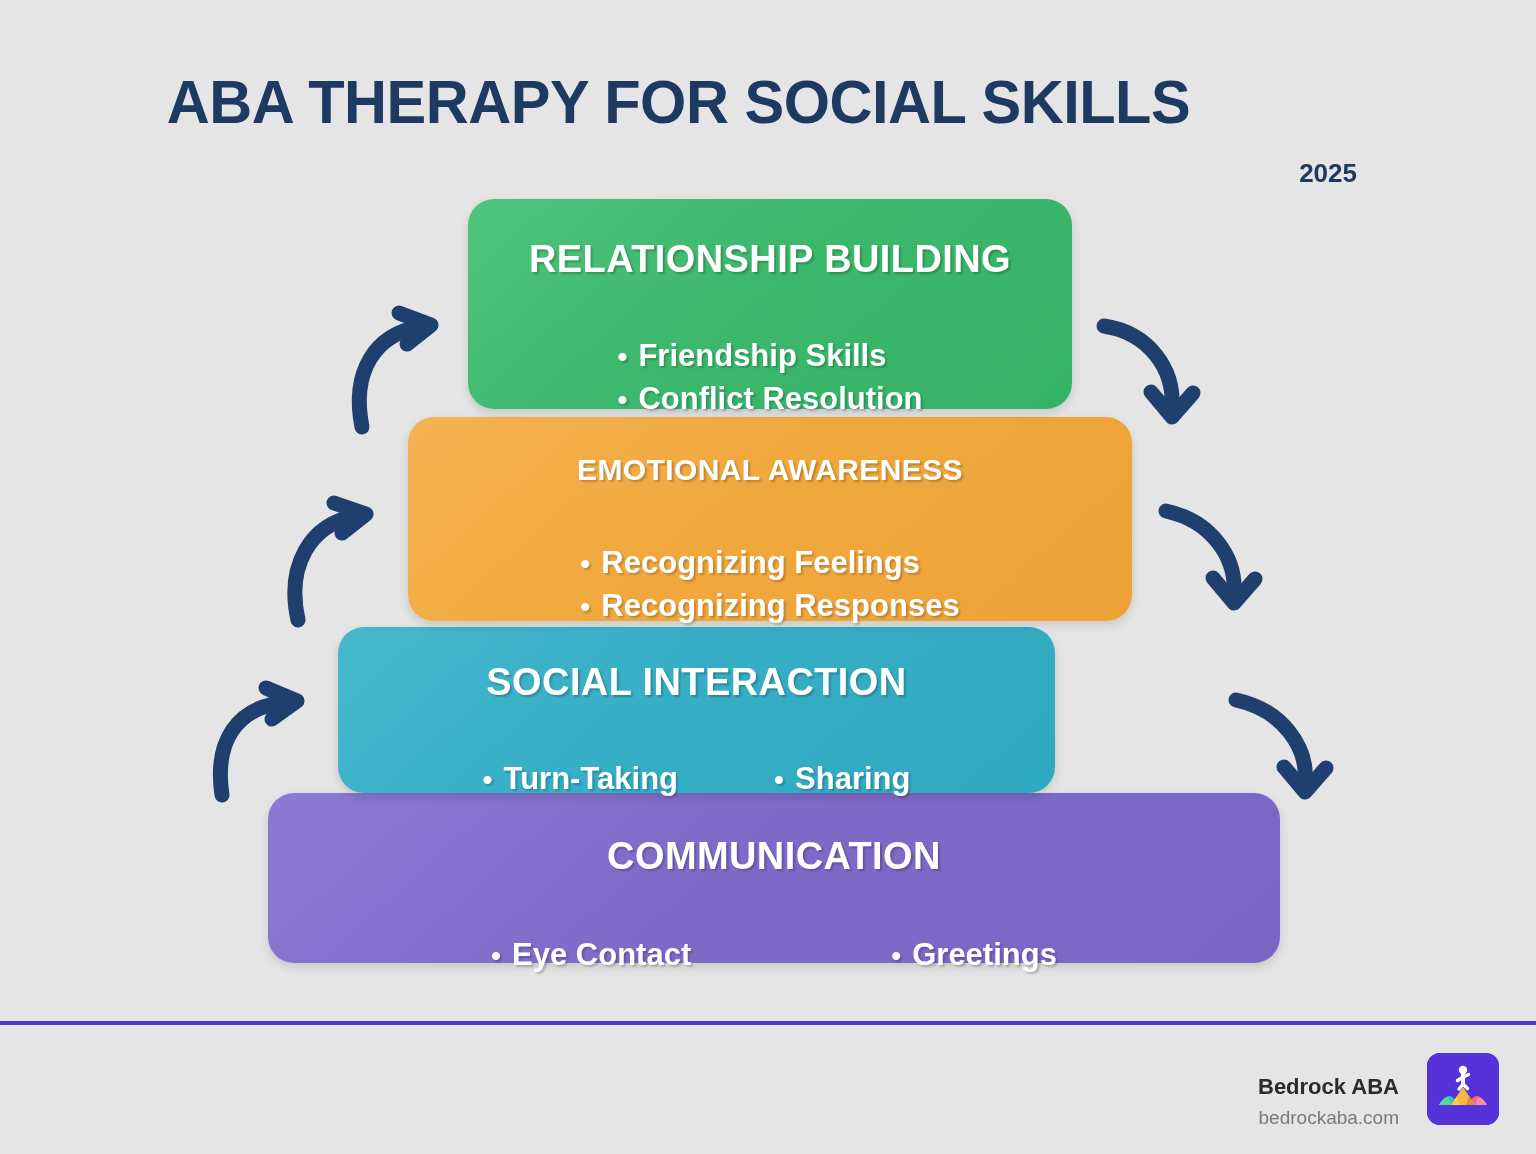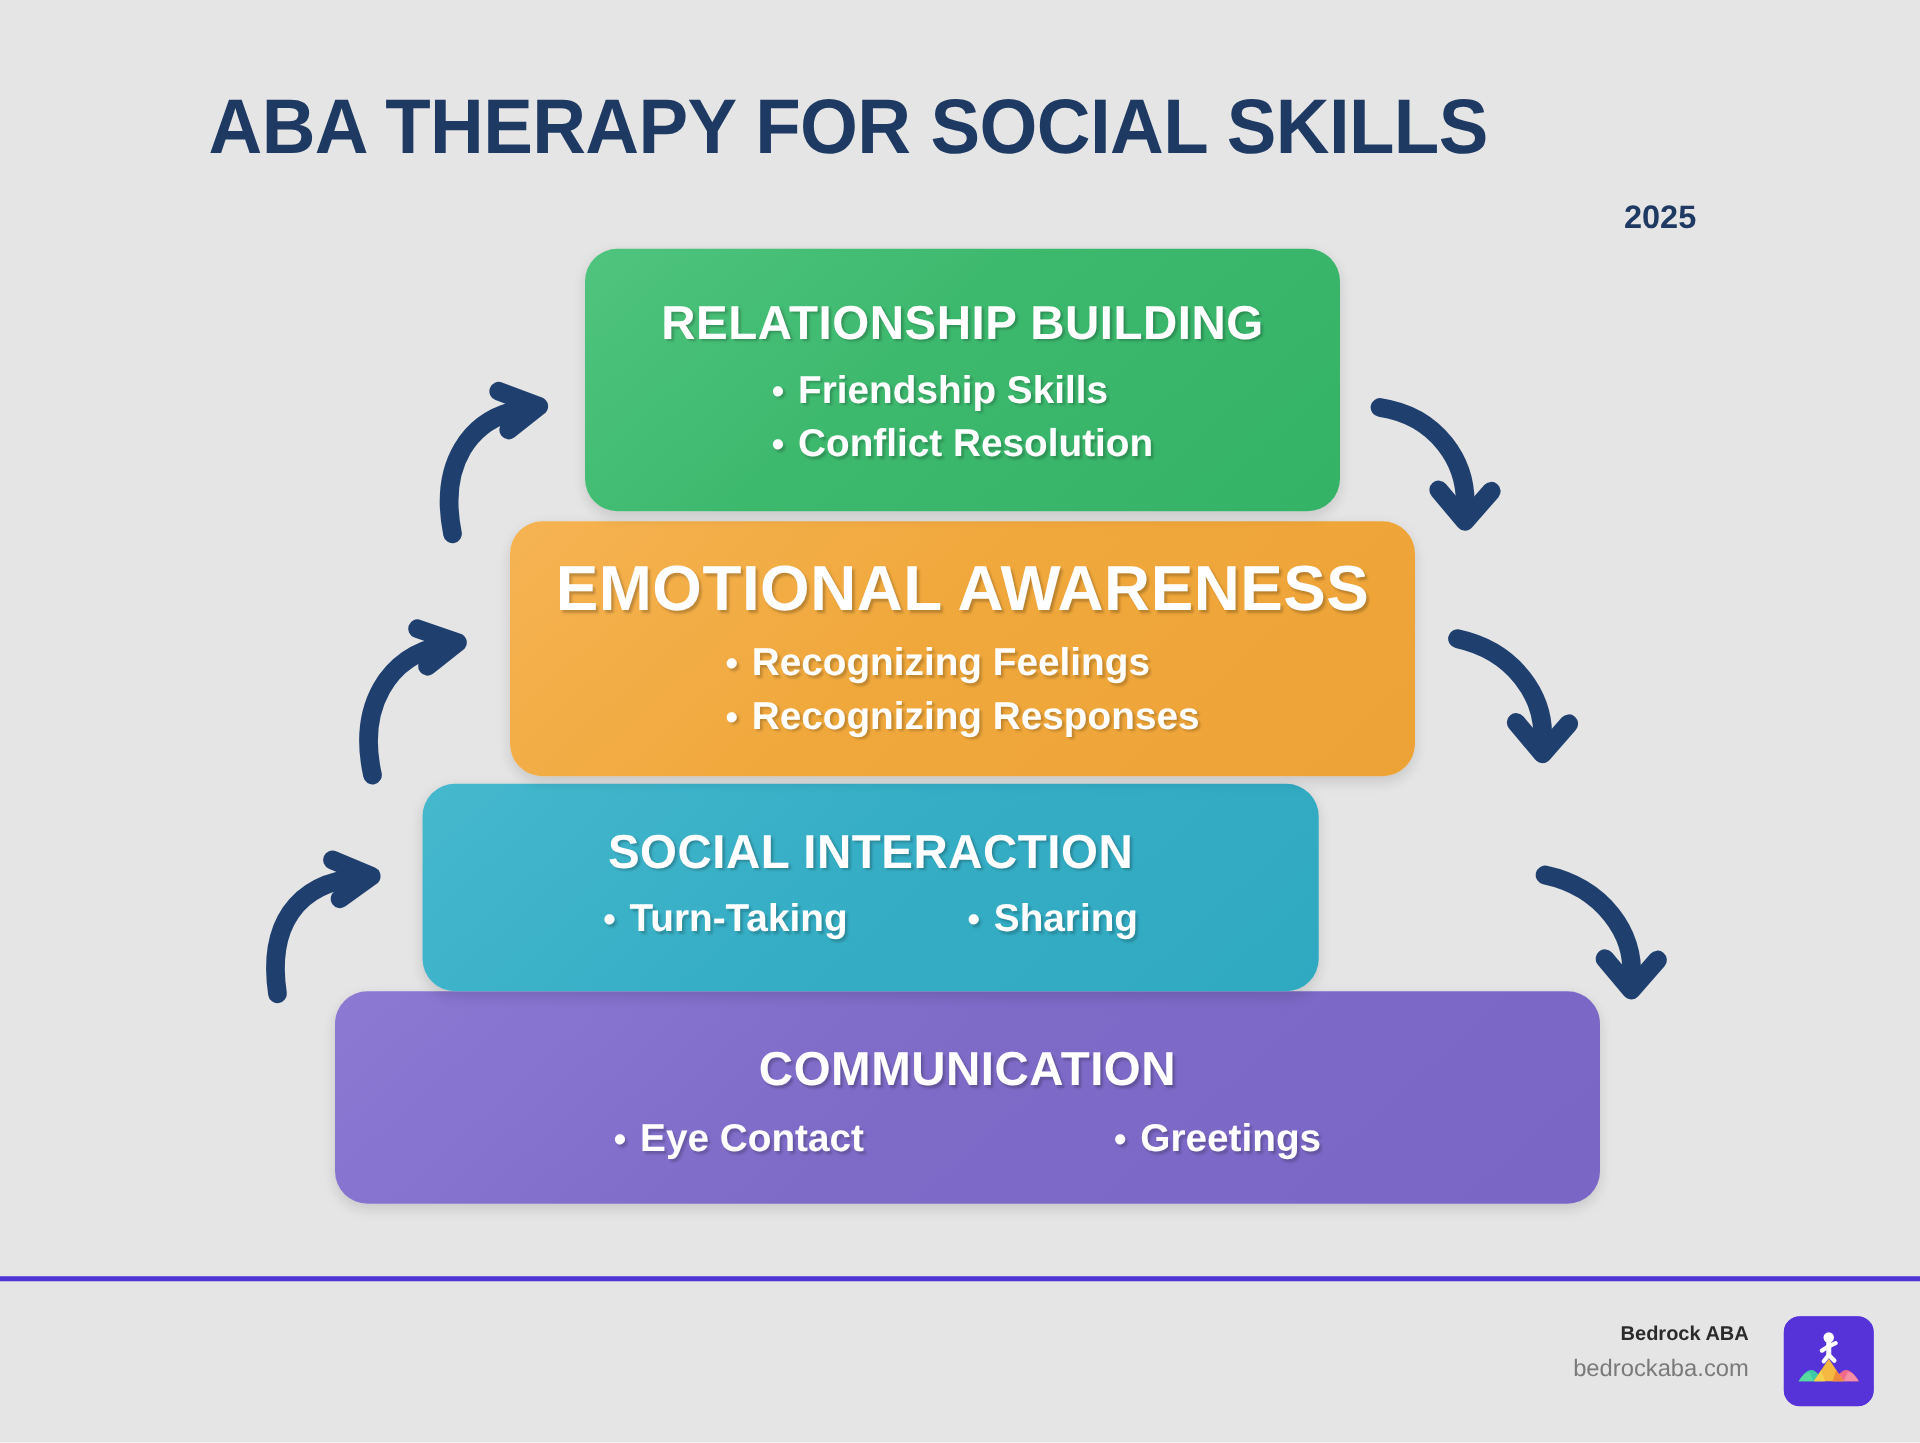--- a/index.html
+++ b/index.html
@@ -47,20 +47,21 @@
 
   
   .layer {
     position: absolute;
     border-radius: 26px;
     box-shadow: 0 4px 10px rgba(0,0,0,0.13);
     box-sizing: border-box;
     display: flex;
     flex-direction: column;
     align-items: center;
+    gap: 44px;
   }
   .layer-title {
     font-family: "Liberation Sans Narrow", "Liberation Sans", sans-serif;
     font-weight: bold;
     color: #ffffff;
     letter-spacing: 0.4px;
     text-shadow: 2px 2px 2px rgba(0,0,0,0.22);
     white-space: nowrap;
     line-height: 1;
   }
@@ -103,21 +104,21 @@
 
   
   #layer-orange {
     left: 408px;
     top: 417px;
     width: 724px;
     height: 204px;
     background: linear-gradient(138deg, #F6B352 0%, #F0A83C 45%, #EDA236 100%);
     z-index: 3;
   }
-  #layer-orange .layer-title { font-size: 51px; margin-top: 28px; text-align: right; }
+  #layer-orange .layer-title { font-size: 30px; margin-top: 38px; text-align: right; }
   #layer-orange .bullets { margin-top: 16px; }
   #layer-orange .bullet { font-size: 31px; margin-bottom: 6px; }
 
   
   #layer-teal {
     left: 338px;
     top: 627px;
     width: 717px;
     height: 166px;
     background: linear-gradient(138deg, #45B8CD 0%, #36AEC5 45%, #2FA9C1 100%);
@@ -161,22 +162,23 @@
   .brand {
     position: absolute;
     right: 137px;
     top: 1060px;
     text-align: right;
     line-height: 1;
   }
   .brand-name {
     font-family: "Liberation Sans", sans-serif;
     font-weight: bold;
-    font-size: 16px;
+    font-size: 22px;
     color: #2B2B2B;
+    margin-top: 16px;
   }
   .brand-url {
     font-family: "Liberation Sans", sans-serif;
     font-size: 19px;
     color: #7A7A7A;
     margin-top: 10px;
   }
   .logo {
     position: absolute;
     right: 37px;

